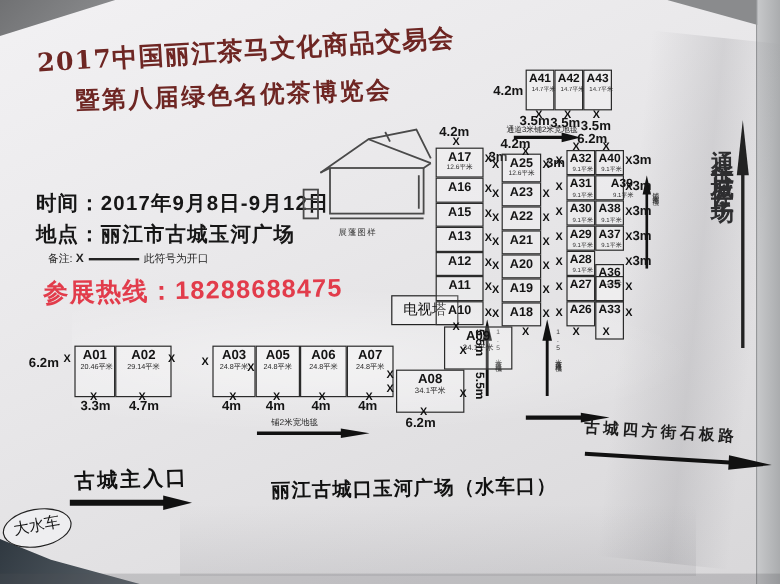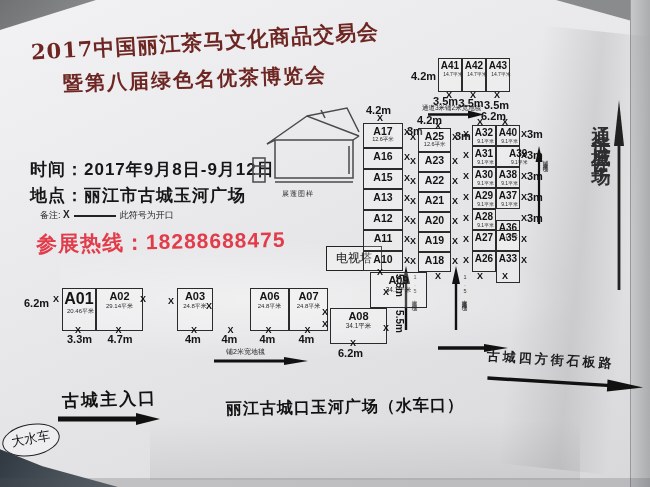--- a/index.html
+++ b/index.html
@@ -159,40 +159,44 @@
   <svg class="abs" style="left:58px;top:412px;" width="102" height="14">
     <line x1="0" y1="7" x2="80" y2="7" stroke="#111" stroke-width="5"></line>
     <polygon points="78,1 102,7 78,13" fill="#111"></polygon>
   </svg>
 
   <div class="abs plaza">丽江古城口玉河广场（水车口）</div>
 
   <div class="abs waterwheel t-cal">大水车</div>
 
 <div class="booth" style="left: 62px; top: 288px; width: 34px; height: 43px;">
-      <div class="bid" style="font-size: 16px;">A01</div>
+      <div class="bid" style="font-size: 11px;">A01</div>
       <div class="barea" style="font-size: 8px; transform: scale(0.75);">20.46平米</div>
     </div>
     <div class="dim" style="left: 67px; top: 333px; font-size: 11px;">3.3m</div>
     <div class="xm" style="left: 75px; top: 326px;">X</div>
     <div class="booth" style="left: 96px; top: 288px; width: 47px; height: 43px;">
       <div class="bid" style="font-size: 11px;">A02</div>
       <div class="barea" style="font-size: 8px; transform: scale(0.75);">29.14平米</div>
     </div>
     <div class="dim" style="left: 107.5px; top: 333px; font-size: 11px;">4.7m</div>
     <div class="xm" style="left: 115.5px; top: 326px;">X</div>
     <div class="dim" style="left: 24px; top: 297px; font-size: 11px;">6.2m</div>
     <div class="xm" style="left: 53px; top: 295px;">X</div>
     <div class="xm" style="left: 140px; top: 295px;">X</div>
     <div class="booth" style="left: 177px; top: 288px; width: 36px; height: 43px;">
       <div class="bid" style="font-size: 11px;">A03</div>
       <div class="barea" style="font-size: 8px; transform: scale(0.75);">24.8平米</div>
     </div>
     <div class="dim" style="left: 185px; top: 333px; font-size: 11px;">4m</div>
     <div class="xm" style="left: 191px; top: 326px;">X</div>
+    <div class="booth" style="left: 213px; top: 288px; width: 37px; height: 43px;">
+      <div class="bid" style="font-size: 11px;">A05</div>
+      <div class="barea" style="font-size: 8px; transform: scale(0.75);">24.8平米</div>
+    </div>
     <div class="dim" style="left: 221.5px; top: 333px; font-size: 11px;">4m</div>
     <div class="xm" style="left: 227.5px; top: 326px;">X</div>
     <div class="booth" style="left: 250px; top: 288px; width: 39px; height: 43px;">
       <div class="bid" style="font-size: 11px;">A06</div>
       <div class="barea" style="font-size: 8px; transform: scale(0.75);">24.8平米</div>
     </div>
     <div class="dim" style="left: 259.5px; top: 333px; font-size: 11px;">4m</div>
     <div class="xm" style="left: 265.5px; top: 326px;">X</div>
     <div class="booth" style="left: 289px; top: 288px; width: 39px; height: 43px;">
       <div class="bid" style="font-size: 11px;">A07</div>

